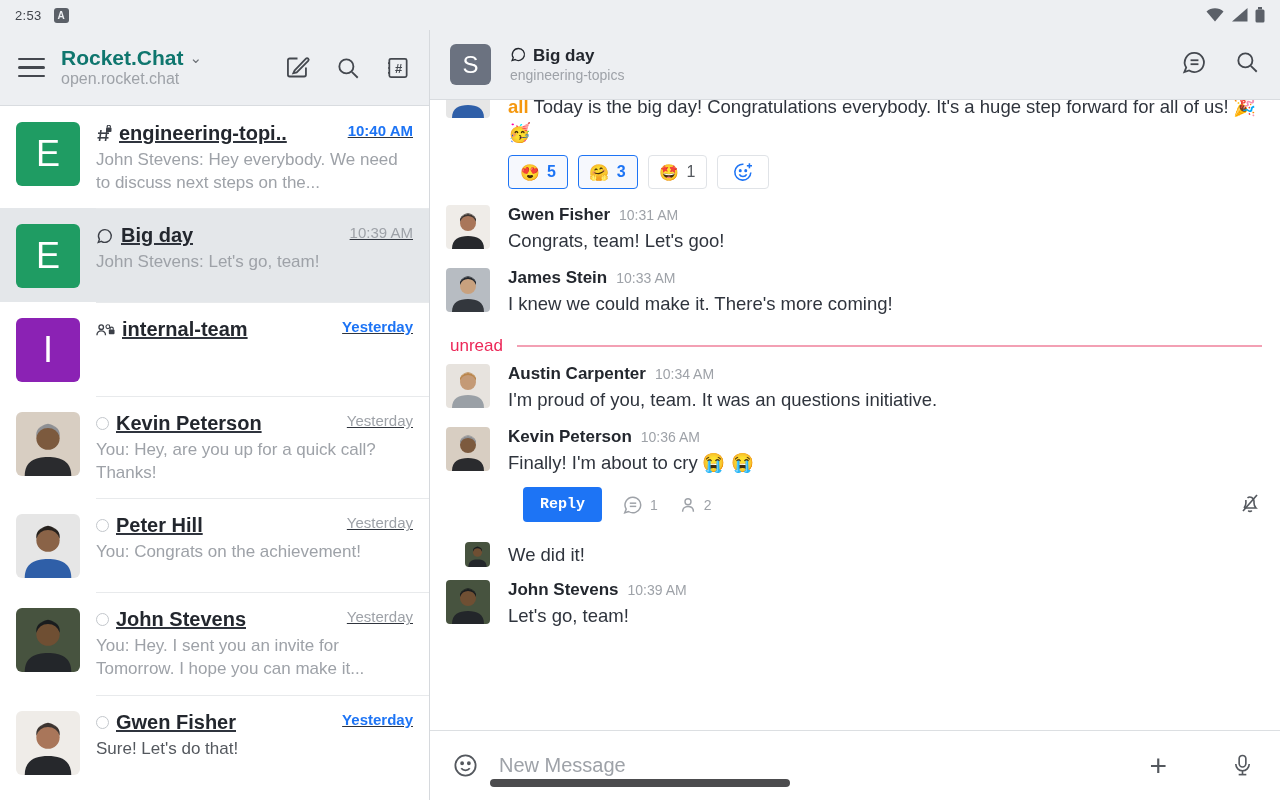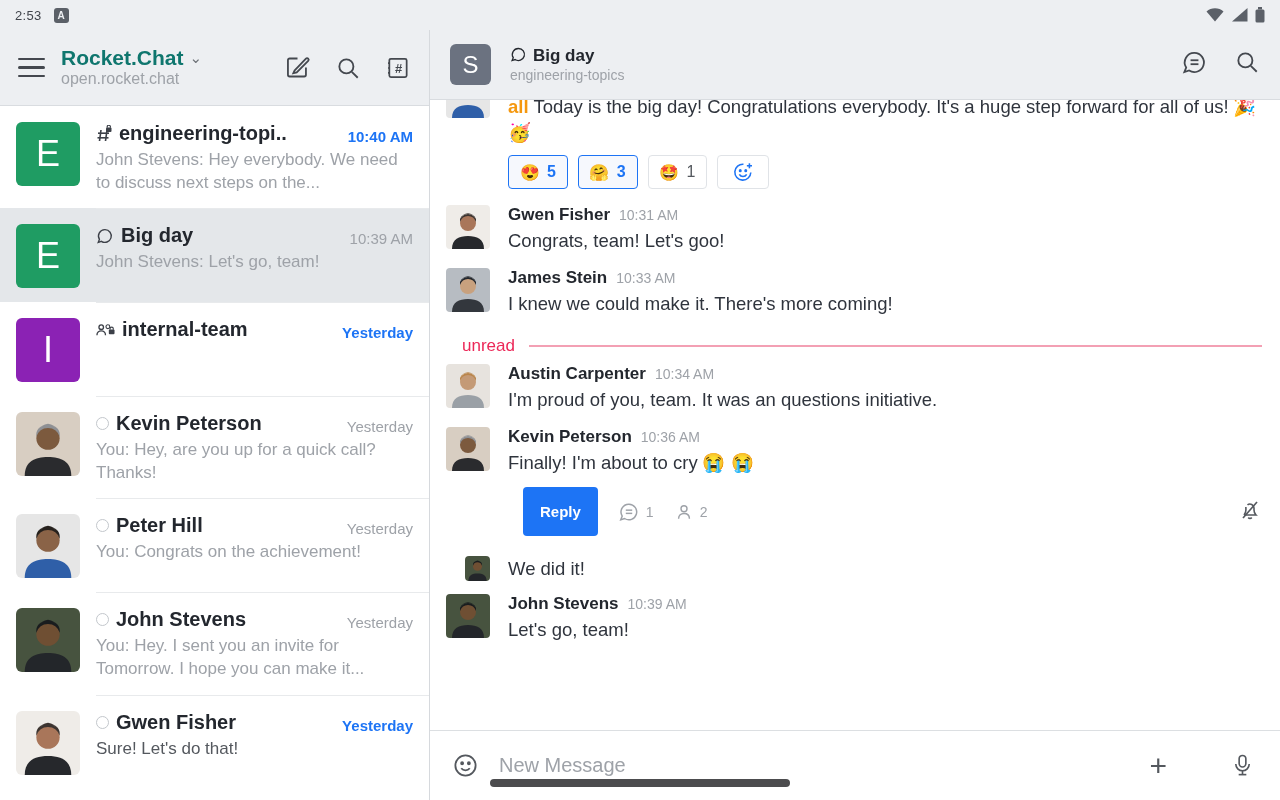--- a/index.html
+++ b/index.html
@@ -30,21 +30,21 @@
   .side-actions svg { display:block; }
 
   .room-list { flex:1; overflow:hidden; }
   .room { display:flex; padding:16px 16px 14px 16px; position:relative; cursor:pointer; background:#fff; }
   .room.selected { background:#e4e7ea; }
   .room + .room::before { content:""; position:absolute; top:0; left:96px; right:0; height:1px; background:#e8eaec; }
   .room-avatar { width:64px; height:64px; border-radius:6px; margin-right:16px; flex:none; overflow:hidden; display:flex; align-items:center; justify-content:center; }
   .room-avatar .letter { color:#fff; font-size:36px; font-weight:normal; }
   .room-avatar svg { width:100%; height:100%; display:block; }
   .room-main { flex:1; min-width:0; }
-  .room-top { display:flex; align-items:flex-end; }
+  .room-top { display:flex; align-items:flex-start;text-decoration:underline; }
   .room-name-wrap { display:flex; align-items:center; gap:7px; min-width:0; flex:1; }
   .room-type-icon { color:#3c4048; flex:none; display:flex; }
   .room-name { font-size:20px; font-weight:bold; color:#23272e; white-space:nowrap; overflow:hidden; }
   .room-time { font-size:15px; color:#9ea2a8; margin-left:8px; flex:none; }
   .room-time.unread { color:#1d74f5; font-weight:bold; }
   .room-preview { margin-top:4px; font-size:17px; color:#9ea2a8; line-height:1.33; max-height:46px; overflow:hidden; }
   .room-preview.dark { color:#54585e; }
   .status-ring { width:13px; height:13px; border:1.5px solid #c3c7cc; border-radius:50%; flex:none; }
 
   
@@ -70,26 +70,26 @@
   .msg-text { font-size:18.5px; color:#2f343d; line-height:1.38; margin-top:3px; }
   .mention-all { color:#f5980f; font-weight:bold; }
 
   .reactions { display:flex; gap:10px; margin:10px 0 2px 0; }
   .reaction { display:flex; align-items:center; gap:7px; border:1px solid #e0e3e7; background:#fff; border-radius:4px; padding:5px 11px; font-size:16px; cursor:pointer; }
   .reaction.mine { border-color:#1d74f5; background:#f6f8fd; }
   .reaction .cnt { color:#1d74f5; font-size:16px; font-weight:bold; }
   .reaction.other .cnt { color:#54585e; font-weight:normal; }
   .reaction.add { color:#1d74f5; padding:5px 14px; }
 
-  .unread-divider { display:flex; align-items:center; gap:14px; margin:20px 0 6px 16px; }
+  .unread-divider { display:flex; align-items:center; gap:14px; margin:20px 0 6px 4px; }
   .unread-label { color:#ec2858; font-size:17px; }
   .unread-line { flex:1; height:1.5px; background:#f3a0b4; }
 
   .thread-row { display:flex; align-items:center; gap:20px; margin:12px 0 4px 77px; }
-  .reply-btn { background:#1d74f5; color:#fff; border:none; font-family:Liberation Sans, sans-serif; font-size:15px; font-weight:bold; padding:16px 17px; border-radius:4px; cursor:pointer; }
+  .reply-btn { background:#1d74f5; color:#fff; border:none; font-family:Liberation Mono, monospace; font-size:15px; font-weight:bold; padding:9px 17px; border-radius:4px; cursor:pointer; }
   .meta-chip { display:flex; align-items:center; gap:6px; color:#9ea2a8; font-size:14px; cursor:pointer; }
   .bell-muted { margin-left:auto; color:#54585e; cursor:pointer; }
 
   
   .composer { height:70px; border-top:1px solid #dcdfe2; display:flex; align-items:center; padding:0 26px 0 22px; gap:20px; background:#fff; }
   .composer-input { flex:1; border:none; outline:none; font-family:inherit; font-size:20px; color:#2f343d; background:transparent; }
   .composer-input::placeholder { color:#9ea2a8; }
   .comp-icon { color:#54585e; display:flex; cursor:pointer; }
   .comp-plus { font-size:30px; font-weight:300; color:#54585e; line-height:1; cursor:pointer; margin-right:44px; }
 

